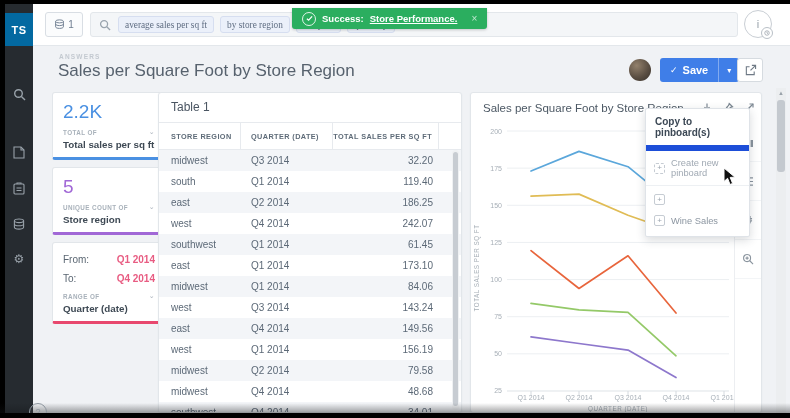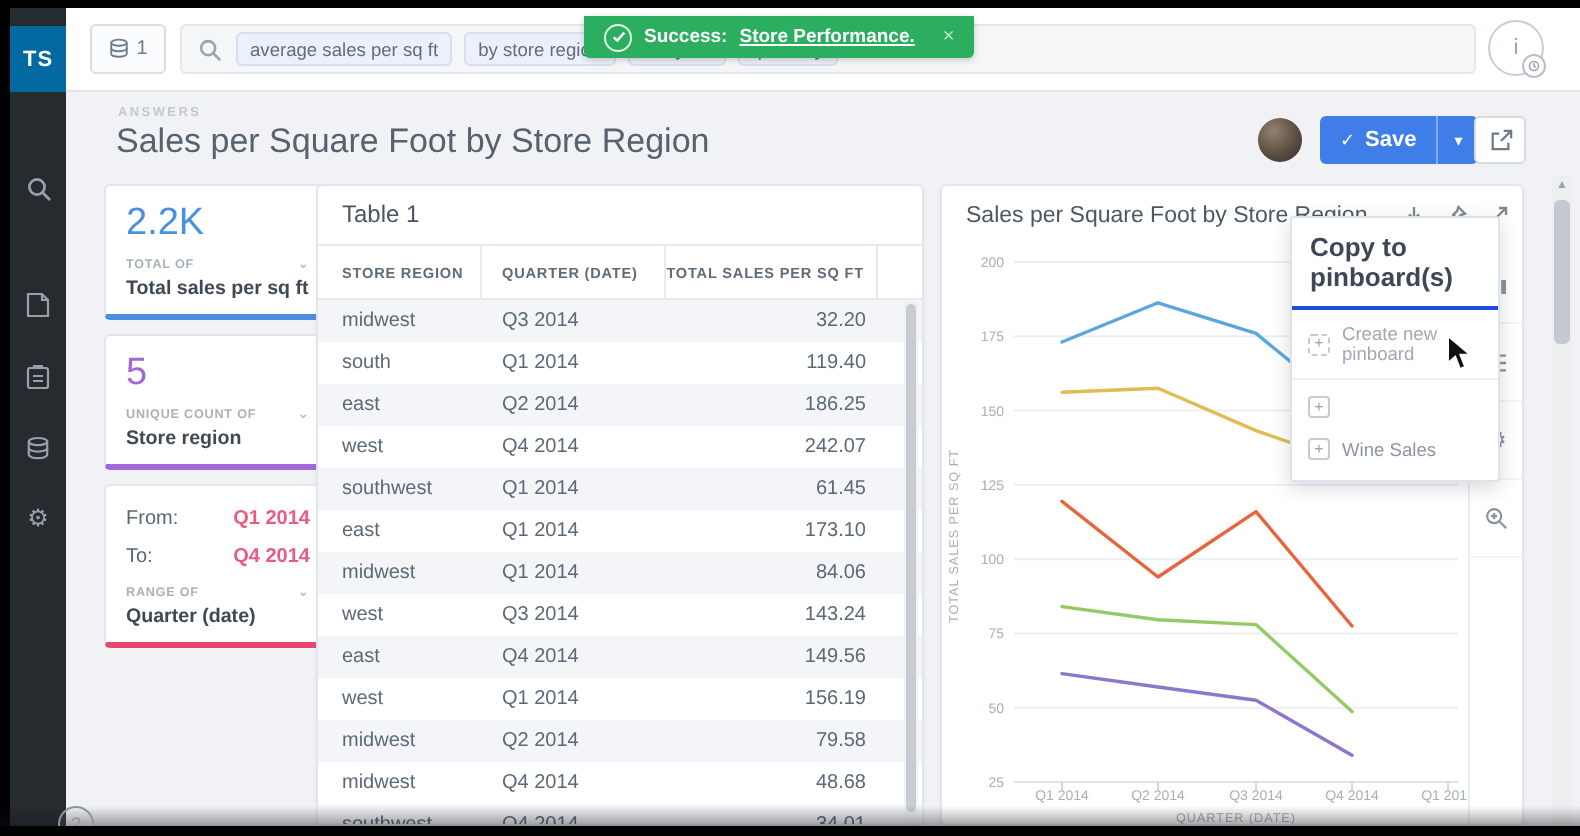--- a/index.html
+++ b/index.html
@@ -29,21 +29,21 @@
   .topbar{position:absolute;left:33px;top:0;right:0;height:41px;background:#FFF;
     border-bottom:1px solid #E3E7EB;z-index:20;}
   .source-chip{position:absolute;left:12px;top:8px;height:25px;min-width:38px;box-sizing:border-box;
     border:1px solid #D9DEE4;border-radius:3px;background:#FBFCFD;display:flex;align-items:center;
     justify-content:center;gap:3px;color:#6E7D90;font-size:10px;cursor:pointer;padding:0 6px;}
   .searchbar{position:absolute;left:57px;top:8px;width:648px;height:25px;box-sizing:border-box;
     background:#F4F6F8;border:1px solid #E3E7EB;border-radius:3px;display:flex;align-items:center;
     padding:0 8px;overflow:hidden;cursor:text;}
   .searchbar .mag{color:#9AA4AE;margin-right:7px;flex:0 0 auto;display:flex;}
   .token{background:#EBF0FA;border:1px solid #D6DEF0;color:#5F6D82;font-size:9.3px;
-    padding:2.5px 6px;border-radius:3px;margin-right:6px;white-space:nowrap;cursor:pointer;}
+    padding:2.5px 6px;border-radius:3px;margin-right:6px;white-space:nowrap;cursor:pointer;font-family:Liberation Serif, serif;}
   .info-btn{position:absolute;left:711px;top:6px;width:26px;height:26px;border-radius:50%;
     border:1px solid #C9CED4;background:#fff;color:#99A2AB;font-size:11px;display:flex;
     align-items:center;justify-content:center;cursor:pointer;}
   .info-clock{position:absolute;right:-2px;bottom:-2px;width:10px;height:10px;border-radius:50%;
     background:#fff;border:1px solid #B9C0C7;display:flex;align-items:center;justify-content:center;}
 
   
   .toast{position:absolute;left:292px;top:4px;height:21px;display:flex;align-items:center;
     padding:0 10px;border-radius:0 0 3px 3px;color:#fff;font-size:9.5px;z-index:100;
     box-shadow:0 1px 3px rgba(0,0,0,.2);white-space:nowrap;}
@@ -111,22 +111,22 @@
   .chart-actions span{cursor:pointer;display:flex;}
   .chart-toolbar{position:absolute;right:0;top:30px;bottom:0;width:26px;
     border-left:1px solid #ECEEF1;background:#fff;z-index:4;}
   .tool-cell{height:38px;display:flex;align-items:center;justify-content:center;color:#8A949E;
     cursor:pointer;border-bottom:1px solid #F3F5F7;}
   #chart-svg{position:absolute;left:0;top:30px;}
 
   
   .pin-menu{position:absolute;left:645px;top:104px;width:103px;background:#fff;z-index:90;
     border:1px solid #DFE3E8;border-radius:2px;box-shadow:0 3px 10px rgba(40,50,60,.18);}
-  .pm-title{padding:7px 9px;font-size:13px;font-weight:bold;color:#3C4855;
-    border-bottom:2px solid #1d4ed8;}
+  .pm-title{padding:7px 9px;font-size:10px;font-weight:bold;color:#3C4855;
+    border-bottom:6px solid #1d4ed8;}
   .pm-create{padding:7px 8px;font-size:9.3px;color:#A0A9B3;display:flex;align-items:center;
     gap:6px;border-bottom:1px solid #EDF0F3;cursor:pointer;}
   .pm-item{padding:5px 8px;font-size:9.3px;color:#8C96A1;display:flex;align-items:center;
     gap:6px;cursor:pointer;}
   .pm-list{padding:3px 0 5px;}
   .plus-box{width:11px;height:11px;box-sizing:border-box;border:1px solid #C6CCD3;border-radius:2px;
     display:flex;align-items:center;justify-content:center;font-size:8px;line-height:1;
     color:#9AA4AE;flex:0 0 auto;}
   .dash{border-style:dashed;}
 

